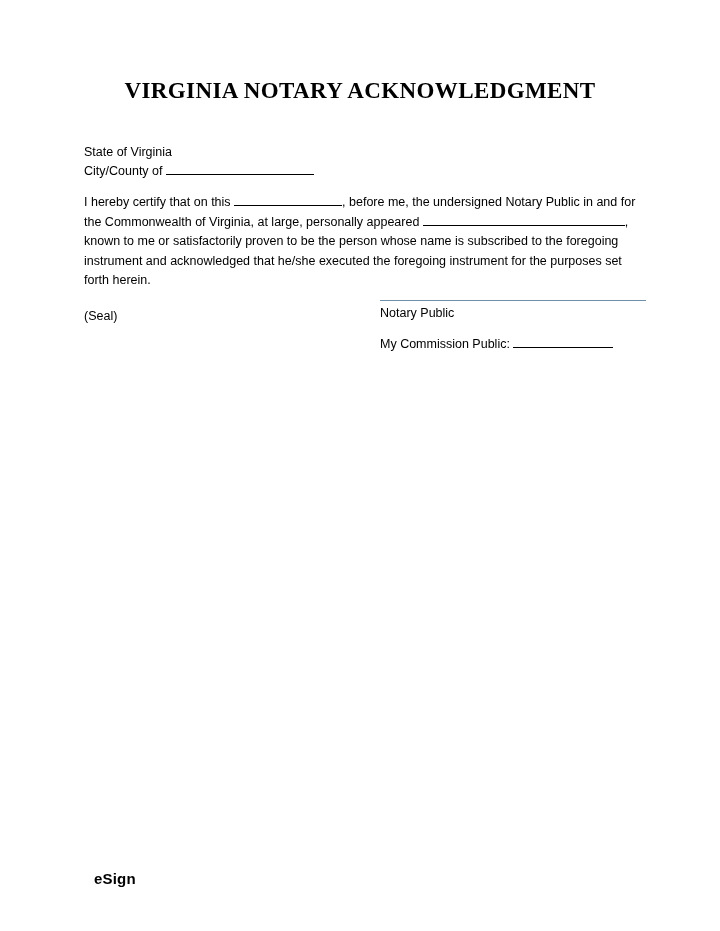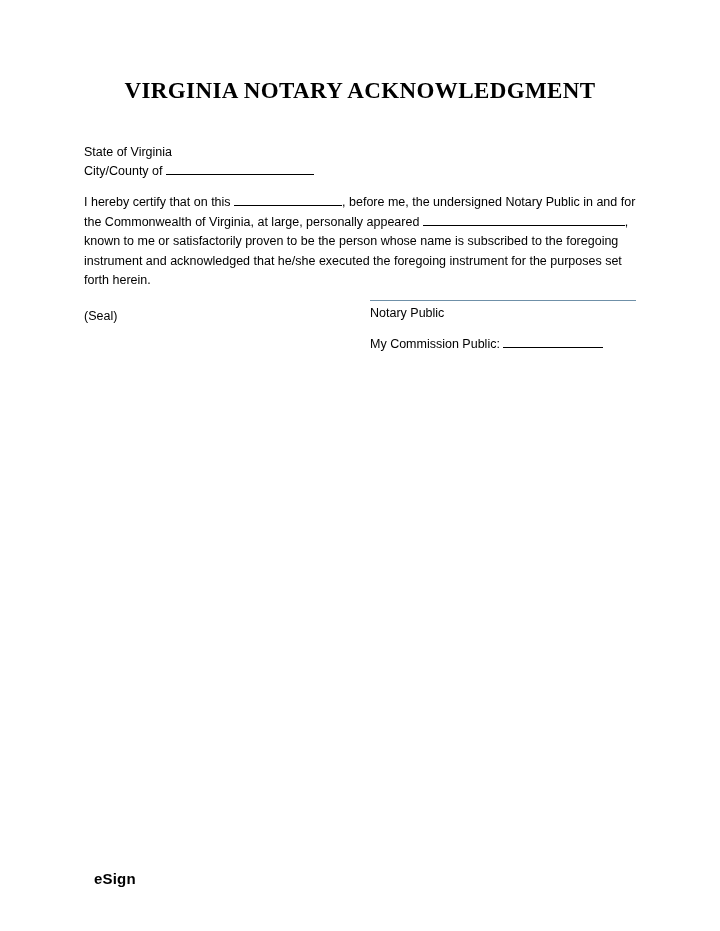--- a/index.html
+++ b/index.html
@@ -65,21 +65,21 @@
   .fill-date { width: 108px; }
   .fill-name { width: 202px; }
   .seal {
     position: absolute;
     left: 84px;
     top: 309px;
     font-size: 12.5px;
   }
   .notary-area {
     position: absolute;
-    left: 370px;
+    left: 380px;
     top: 300px;
     width: 266px;
     font-size: 12.5px;
   }
   .sig-rule {
     border-top: 1px solid #6f90a8;
     height: 0;
     width: 266px;
     margin-bottom: 4px;
   }

